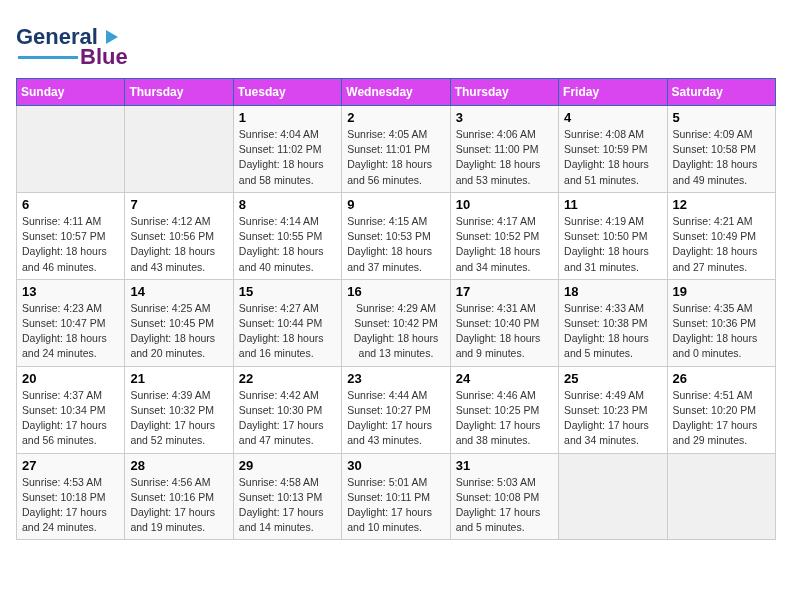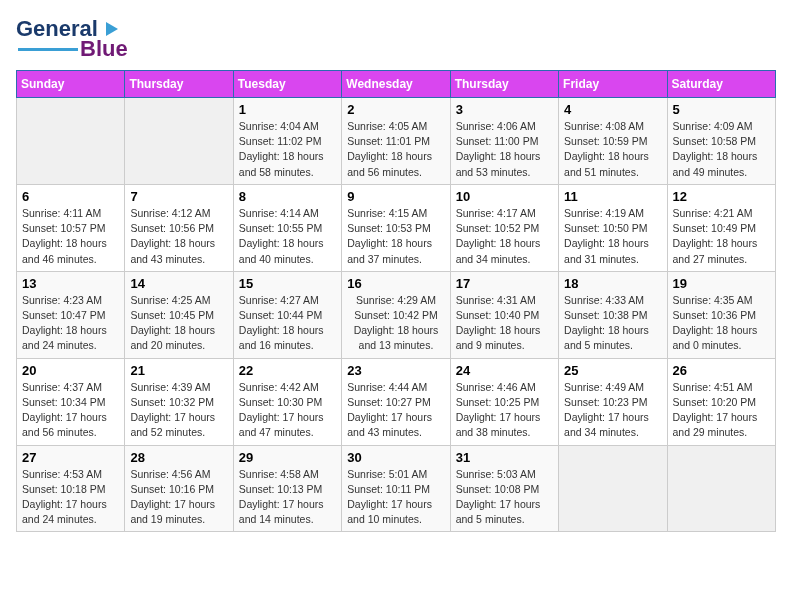--- a/index.html
+++ b/index.html
@@ -8,20 +8,21 @@
       background: #fff;
       width: 792px;
       min-height: 612px;
       padding: 16px;
     }
     .header {
       display: flex;
       justify-content: space-between;
       align-items: flex-start;
       margin-bottom: 8px;
+      margin-top: 8px;
     }
     .logo {
       display: flex;
       flex-direction: column;
       align-items: flex-start;
     }
     .title-section {
       text-align: right;
     }
     .month-title {

